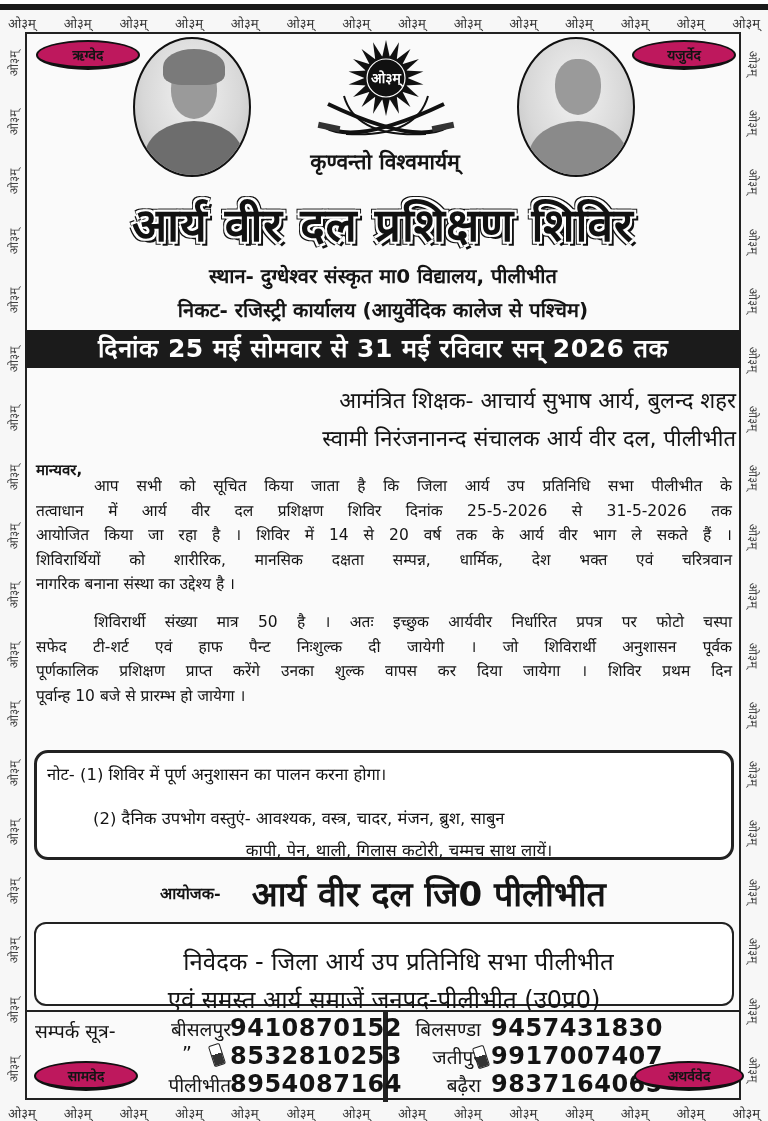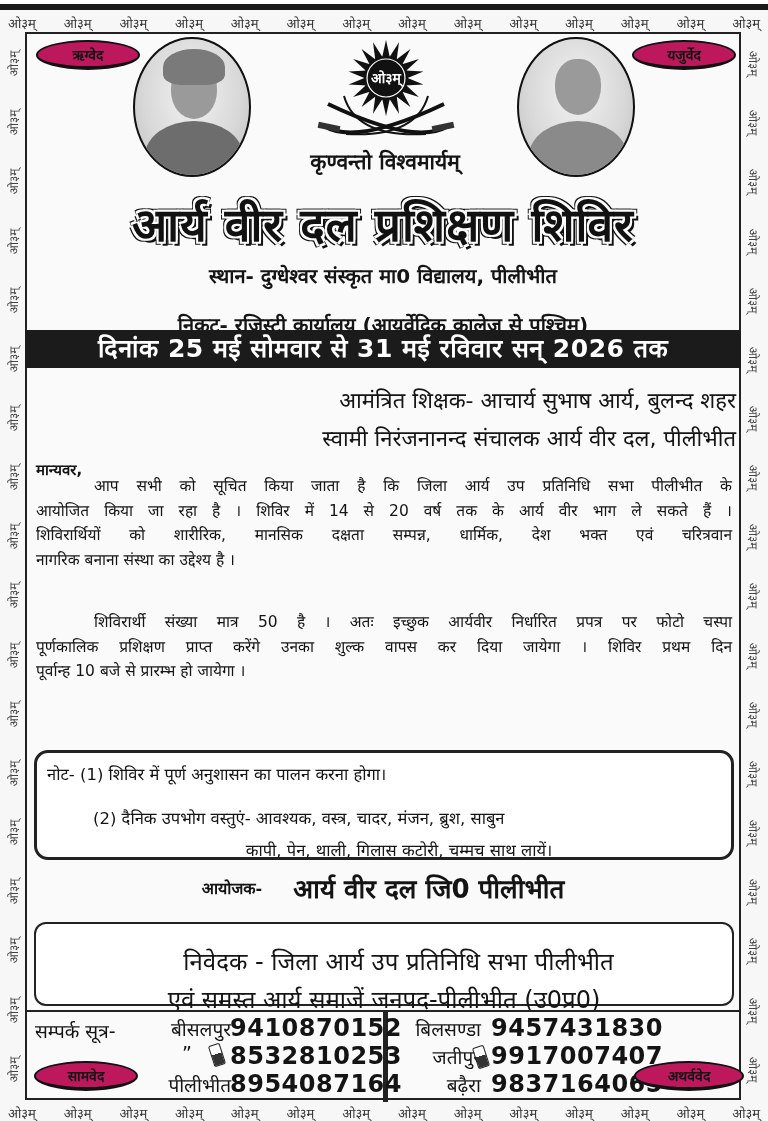--- a/index.html
+++ b/index.html
@@ -33,21 +33,21 @@
 
   
   .logo { position: absolute; left: 316px; top: 34px; width: 140px; height: 118px; }
   .motto { position: absolute; left: 240px; top: 143px; width: 290px; text-align: center; font-size: 21px; font-weight: bold; }
 
   .main-title { position: absolute; left: 30px; top: 188px; width: 706px; text-align: center; font-size: 46px; font-weight: 900; color: #111; letter-spacing: 1px;
     text-shadow: 2px 2px 0 #fff, -2px -2px 0 #fff, 2px -2px 0 #fff, -2px 2px 0 #fff, 4px 4px 0 #111, -3px -3px 0 #111, 3px -3px 0 #111, -3px 3px 0 #111; }
 
   .venue { position: absolute; left: 30px; width: 706px; text-align: center; font-size: 20px; font-weight: bold; }
   .venue.l1 { top: 258px; }
-  .venue.l2 { top: 292px; margin-top: 15px; }
+  .venue.l2 { top: 292px; }
 
   .datebar { position: absolute; left: 25px; top: 326px; width: 716px; height: 38px; background: #1b1b1b; color: #fff; text-align: center; font-size: 25px; font-weight: 900; line-height: 38px; letter-spacing: 0.5px; }
 
   .teacher { position: absolute; left: 30px; width: 706px; text-align: right; font-size: 22px; }
   .teacher.l1 { top: 380px; }
   .teacher.l2 { top: 418px; }
 
   .salute { position: absolute; left: 36px; top: 455px; font-size: 15px; font-weight: bold; }
   .para { position: absolute; left: 36px; width: 696px; font-size: 15.5px; line-height: 24.5px; text-align: justify; text-align-last: justify; }
   .para .ln { display: block; white-space: nowrap; text-align: justify; text-align-last: justify; }
@@ -56,21 +56,21 @@
   .para.p1 { top: 470px; }
   .para.p2 { top: 606px; }
 
   .note { position: absolute; left: 34px; top: 746px; width: 700px; height: 110px; border: 3px solid #222; border-radius: 14px; background: #fff; padding: 6px 10px; font-size: 16.5px; }
   .note .n1 { height: 32px; line-height: 32px; }
   .note .n2 { height: 32px; line-height: 32px; padding-left: 46px; margin-top: 12px; }
   .note .n3 { height: 32px; line-height: 32px; text-align: center; padding-left: 30px; }
 
   .org { position: absolute; left: 30px; top: 866px; width: 706px; text-align: center; }
   .org .lbl { font-size: 16px; font-weight: 900; vertical-align: middle; }
-  .org .val { font-size: 26px; font-weight: 900; vertical-align: middle; margin-left: 26px; }
+  .org .val { font-size: 34px; font-weight: 900; vertical-align: middle; margin-left: 26px; }
 
   .nivedak { position: absolute; left: 34px; top: 918px; width: 700px; height: 84px; border: 2px solid #222; border-radius: 12px; background: #fff; text-align: center; font-size: 24px; }
   .nivedak div { height: 38px; line-height: 38px; }
   .nivedak .a { margin-top: 19px; padding-left: 29px; }
 
   .contact { position: absolute; left: 25px; top: 1006px; width: 716px; height: 90px; border-top: 2px solid #222; }
   .divider { position: absolute; left: 358px; top: 0; width: 5px; height: 90px; background: #222; }
   .c-label { position: absolute; left: 10px; top: 6px; font-size: 19px; }
   .place { position: absolute; font-size: 19px; text-align: right; width: 88px; }
   .phone { position: absolute; font-size: 24px; font-weight: bold; letter-spacing: 0.5px; }
@@ -212,26 +212,28 @@
   <div class="venue l2">निकट- रजिस्ट्री कार्यालय (आयुर्वेदिक कालेज से पश्चिम)</div>
 
   <div class="datebar">दिनांक 25 मई सोमवार से 31 मई रविवार सन् 2026 तक</div>
 
   <div class="teacher l1">आमंत्रित शिक्षक- आचार्य सुभाष आर्य, बुलन्द शहर</div>
   <div class="teacher l2">स्वामी निरंजनानन्द संचालक आर्य वीर दल, पीलीभीत</div>
 
   <div class="salute">मान्यवर,</div>
   <div class="para p1">
     <span class="ln indent">आप सभी को सूचित किया जाता है कि जिला आर्य उप प्रतिनिधि सभा पीलीभीत के</span>
+    <span class="ln">तत्वाधान में आर्य वीर दल प्रशिक्षण शिविर दिनांक 25-5-2026 से 31-5-2026 तक</span>
     <span class="ln">आयोजित किया जा रहा है । शिविर में 14 से 20 वर्ष तक के आर्य वीर भाग ले सकते हैं ।</span>
     <span class="ln">शिविरार्थियों को शारीरिक, मानसिक दक्षता सम्पन्न, धार्मिक, देश भक्त एवं चरित्रवान</span>
     <span class="ln last">नागरिक बनाना संस्था का उद्देश्य है ।</span>
   </div>
   <div class="para p2">
     <span class="ln indent">शिविरार्थी संख्या मात्र 50 है । अतः इच्छुक आर्यवीर निर्धारित प्रपत्र पर फोटो चस्पा</span>
+    <span class="ln">सफेद टी-शर्ट एवं हाफ पैन्ट निःशुल्क दी जायेगी । जो शिविरार्थी अनुशासन पूर्वक</span>
     <span class="ln">पूर्णकालिक प्रशिक्षण प्राप्त करेंगे उनका शुल्क वापस कर दिया जायेगा । शिविर प्रथम दिन</span>
     <span class="ln last">पूर्वान्ह 10 बजे से प्रारम्भ हो जायेगा ।</span>
   </div>
 
   <div class="note">
     <div class="n1">नोट- (1) शिविर में पूर्ण अनुशासन का पालन करना होगा।</div>
     <div class="n2">(2) दैनिक उपभोग वस्तुएं- आवश्यक, वस्त्र, चादर, मंजन, ब्रुश, साबुन</div>
     <div class="n3">कापी, पेन, थाली, गिलास कटोरी, चम्मच साथ लायें।</div>
   </div>
 

